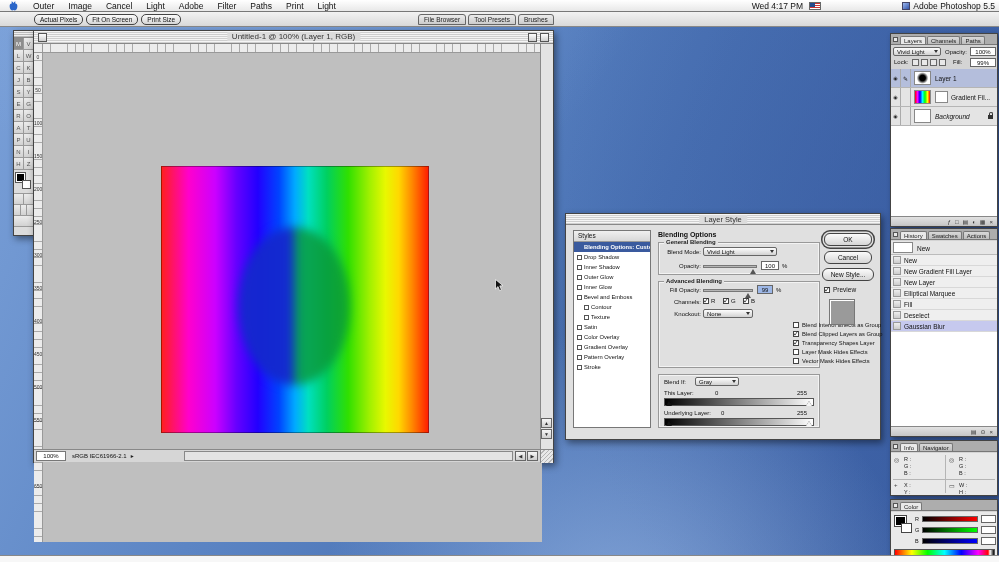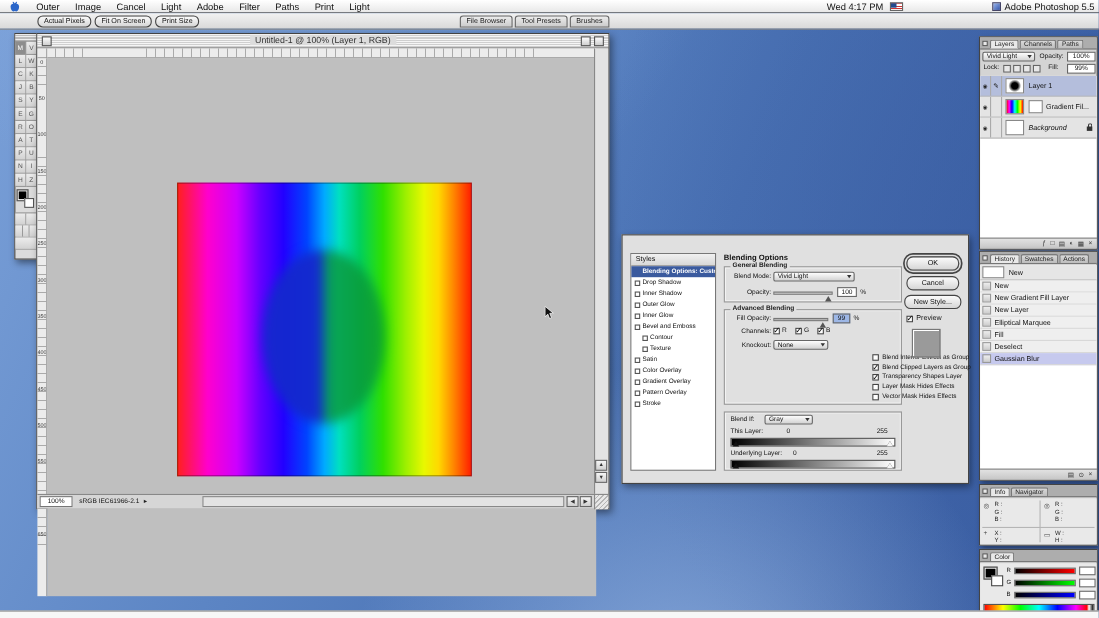--- a/index.html
+++ b/index.html
@@ -341,20 +341,23 @@
         <span class="tri">►</span>
       </div>
       <div id="hscroll"></div>
       <div id="hs-l" class="sarrow">◀</div>
       <div id="hs-r" class="sarrow">▶</div>
       <div id="grip"></div>
     </div>
   </div>
 
   <div id="dialog" class="win">
+    <div class="titlebar">
+      <div class="tlabel">Layer Style</div>
+    </div>
     <div id="styles-panel">
       <div id="sp-header">Styles</div>
       <div>
   <div class="style-row" data-state="selected" data-box="0" data-indent="0">
     <span class="sbox"></span>
     <span class="slabel">Blending Options: Custom</span>
   </div>
 
   <div class="style-row" data-state="" data-box="1" data-indent="0">
     <span class="sbox"></span>

